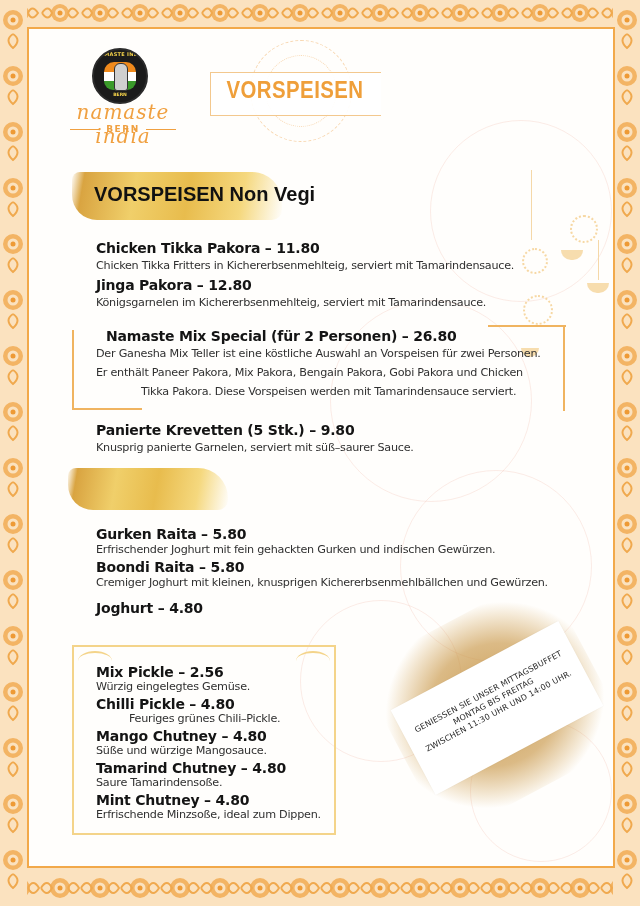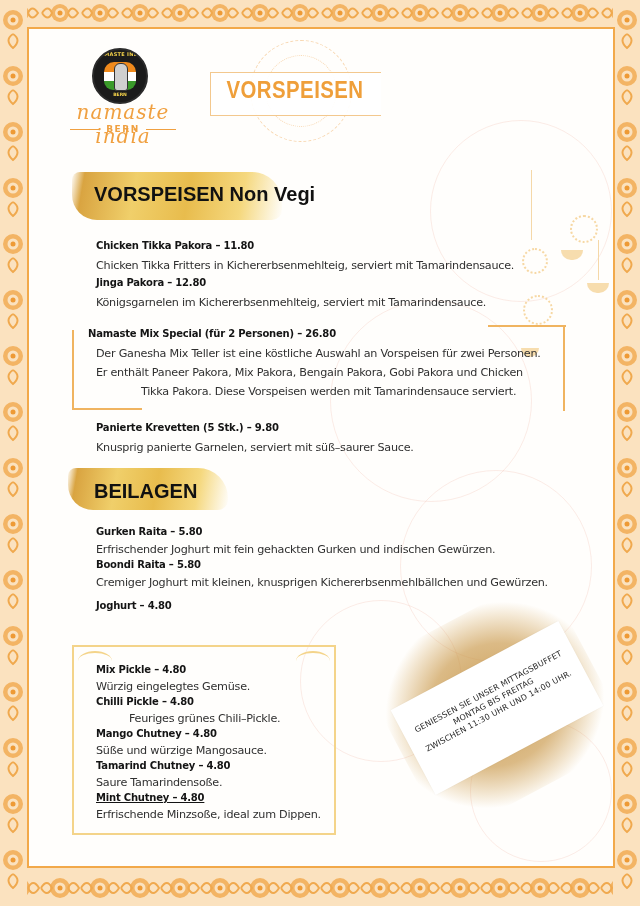--- a/index.html
+++ b/index.html
@@ -39,21 +39,21 @@
 
   
   .brush { position:absolute; background:linear-gradient(100deg, rgba(212,160,60,0.0) 0%, #d9a441 6%, #f0cf6a 30%, #e8bc4d 55%, #f5d87e 80%, rgba(245,216,126,0) 100%); border-radius:8px 30px 10px 25px; }
   .brush-1 { left:72px; top:172px; width:210px; height:48px; }
   .brush-2 { left:68px; top:468px; width:160px; height:42px; }
   .section-title { position:absolute; font-family:"Liberation Sans", sans-serif; font-weight:bold; color:#111111; }
   .section-title-1 { left:94px; top:183px; font-size:20px; }
   .section-title-2 { left:94px; top:480px; font-size:20px; }
 
   
-  .item-name { position:absolute; font-family:"DejaVu Sans", sans-serif; font-weight:bold; font-size:10px; color:#141414; white-space:nowrap; letter-spacing:-0.2px; }
+  .item-name { position:absolute; font-family:"DejaVu Sans", sans-serif; font-weight:bold; font-size:14px; color:#141414; white-space:nowrap; letter-spacing:-0.2px; }
   .item-desc { position:absolute; font-family:"DejaVu Sans", sans-serif; font-size:11.2px; color:#303030; white-space:nowrap; letter-spacing:-0.25px; }
 
   
   .bracket { position:absolute; background:#f0b460; }
 
   
   .pickle-box { position:absolute; left:72px; top:645px; width:260px; height:186px; border:2px solid #f4d48a; }
   .corner-swirl { position:absolute; width:34px; height:18px; border-top:2px solid #f4d48a; border-radius:50% 50% 0 0; }
 
   
@@ -166,50 +166,49 @@
   <div class="item-name" style="left:96px;top:240px;">Chicken Tikka Pakora – 11.80</div>
   <div class="item-desc" style="left:96px;top:259px;">Chicken Tikka Fritters in Kichererbsenmehlteig, serviert mit Tamarindensauce.</div>
   <div class="item-name" style="left:96px;top:277px;">Jinga Pakora – 12.80</div>
   <div class="item-desc" style="left:96px;top:296px;">Königsgarnelen im Kichererbsenmehlteig, serviert mit Tamarindensauce.</div>
 
   <div class="bracket" style="left:72px;top:330px;width:2px;height:80px;"></div>
   <div class="bracket" style="left:72px;top:408px;width:70px;height:2px;"></div>
   <div class="bracket" style="left:488px;top:325px;width:78px;height:2px;"></div>
   <div class="bracket" style="left:563px;top:325px;width:2px;height:86px;"></div>
 
-  <div class="item-name" style="left:88px;top:328px;">Namaste Mix Special (für 2 Personen) – 26.80</div>
+  <div class="item-name" style="left:106px;top:328px;">Namaste Mix Special (für 2 Personen) – 26.80</div>
   <div class="item-desc" style="left:96px;top:347px;">Der Ganesha Mix Teller ist eine köstliche Auswahl an Vorspeisen für zwei Personen.</div>
   <div class="item-desc" style="left:96px;top:366px;">Er enthält Paneer Pakora, Mix Pakora, Bengain Pakora, Gobi Pakora und Chicken</div>
   <div class="item-desc" style="left:96px;top:385px;margin-left:45px;">Tikka Pakora. Diese Vorspeisen werden mit Tamarindensauce serviert.</div>
 
   <div class="item-name" style="left:96px;top:422px;">Panierte Krevetten (5 Stk.) – 9.80</div>
   <div class="item-desc" style="left:96px;top:441px;">Knusprig panierte Garnelen, serviert mit süß–saurer Sauce.</div>
 
   <div class="brush brush-2"></div>
-  <div class="section-title section-title-2">BEILAGEN</div>
 
   <div class="item-name" style="left:96px;top:526px;">Gurken Raita – 5.80</div>
   <div class="item-desc" style="left:96px;top:543px;">Erfrischender Joghurt mit fein gehackten Gurken und indischen Gewürzen.</div>
   <div class="item-name" style="left:96px;top:559px;">Boondi Raita – 5.80</div>
   <div class="item-desc" style="left:96px;top:576px;">Cremiger Joghurt mit kleinen, knusprigen Kichererbsenmehlbällchen und Gewürzen.</div>
   <div class="item-name" style="left:96px;top:600px;">Joghurt – 4.80</div>
 
   <div class="pickle-box">
     <div class="corner-swirl" style="left:4px;top:4px;"></div>
     <div class="corner-swirl" style="right:4px;top:4px;"></div>
   </div>
-  <div class="item-name" style="left:96px;top:664px;">Mix Pickle – 4.80</div>
+  <div class="item-name" style="left:96px;top:664px;">Mix Pickle – 2.56</div>
   <div class="item-desc" style="left:96px;top:680px;">Würzig eingelegtes Gemüse.</div>
   <div class="item-name" style="left:96px;top:696px;">Chilli Pickle – 4.80</div>
   <div class="item-desc" style="left:96px;top:712px;margin-left:33px;">Feuriges grünes Chili–Pickle.</div>
   <div class="item-name" style="left:96px;top:728px;">Mango Chutney – 4.80</div>
   <div class="item-desc" style="left:96px;top:744px;">Süße und würzige Mangosauce.</div>
   <div class="item-name" style="left:96px;top:760px;">Tamarind Chutney – 4.80</div>
   <div class="item-desc" style="left:96px;top:776px;">Saure Tamarindensoße.</div>
-  <div class="item-name" style="left:96px;top:792px;text-decoration:underline;">Mint Chutney – 4.80</div>
+  <div class="item-name" style="left:96px;top:792px;">Mint Chutney – 4.80</div>
   <div class="item-desc" style="left:96px;top:808px;">Erfrischende Minzsoße, ideal zum Dippen.</div>
 
   <div class="dust"></div>
   <div class="buffet-card">
     <div class="buffet-text">
       <div>GENIESSEN SIE UNSER MITTAGSBUFFET</div>
       <div>MONTAG BIS FREITAG</div>
       <div>ZWISCHEN 11:30 UHR UND 14:00 UHR.</div>
     </div>
   </div>

